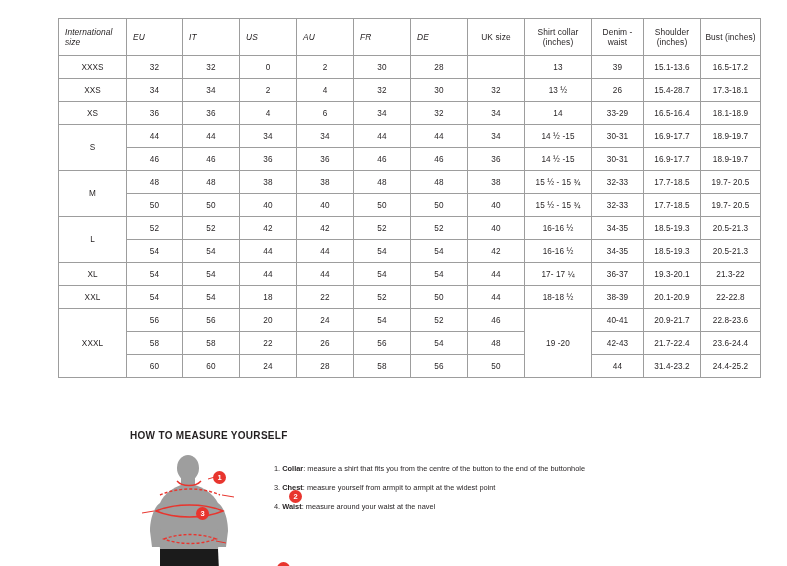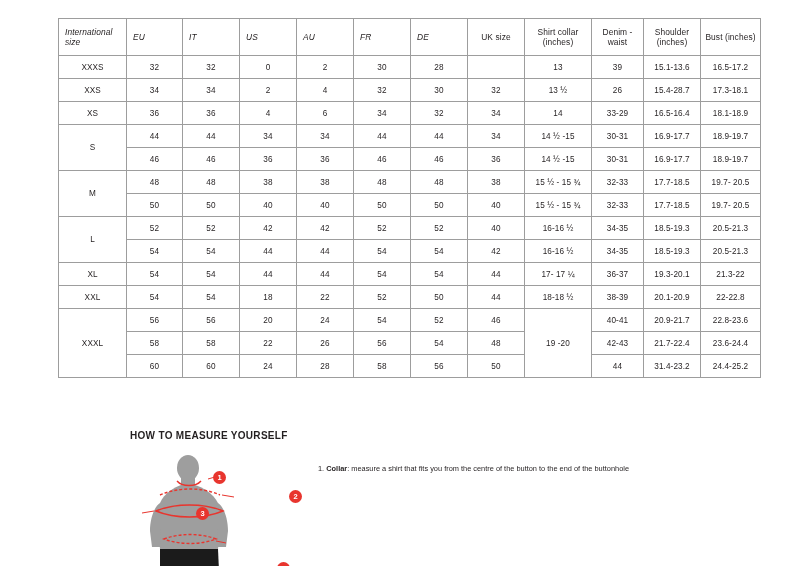--- a/index.html
+++ b/index.html
@@ -80,21 +80,20 @@
     flex: 0 0 130px;
   }
   .measure-list {
     margin-left: 14px;
     padding-top: 8px;
   }
   .measure-list div {
     font-size: 7.4px;
     line-height: 19px;
     color: #231f20;
-    margin-left: 44px;
   }
   .measure-list b { font-weight: bold; }
 
   .bullet {
     position: absolute;
     width: 13px;
     height: 13px;
     border-radius: 50%;
     background: #e8352e;
     color: #ffffff;
@@ -367,15 +366,17 @@
         <line x1="24" y1="60" x2="12" y2="62" stroke="#e8352e" stroke-width="1"></line>
         <line x1="86" y1="90" x2="96" y2="92" stroke="#e8352e" stroke-width="1"></line>
       </svg>
       <div class="bullet bullet-1">1</div>
       <div class="bullet bullet-2">2</div>
       <div class="bullet bullet-3">3</div>
       <div class="bullet bullet-4">4</div>
     </div>
     <div class="measure-list" id="measure-list">
         <div><span>1.</span> <b>Collar</b><span>: measure a shirt that fits you from the centre of the button to the end of the buttonhole</span></div>
+        <div><span>3.</span> <b>Chest</b><span>: measure yourself from armpit to armpit at the widest point</span></div>
+        <div><span>4.</span> <b>Waist</b><span>: measure around your waist at the navel</span></div>
       </div>
   </div>
 </div>
 
 </body></html>

